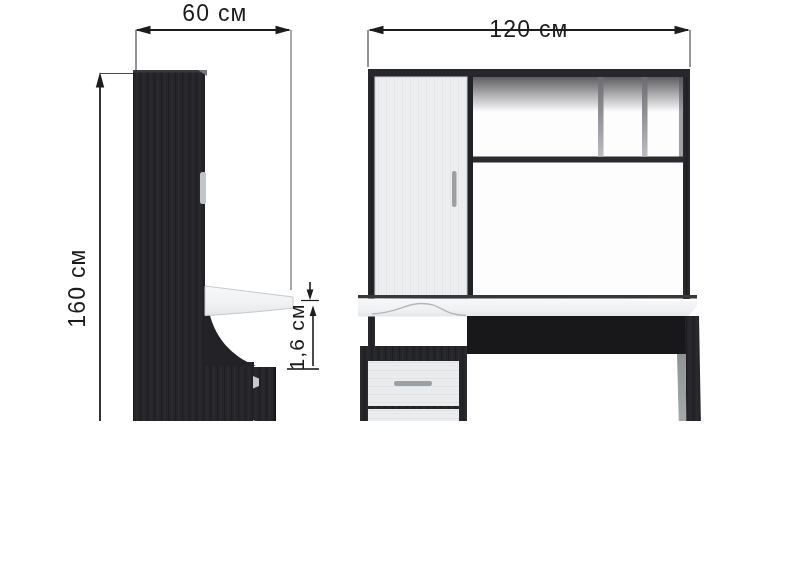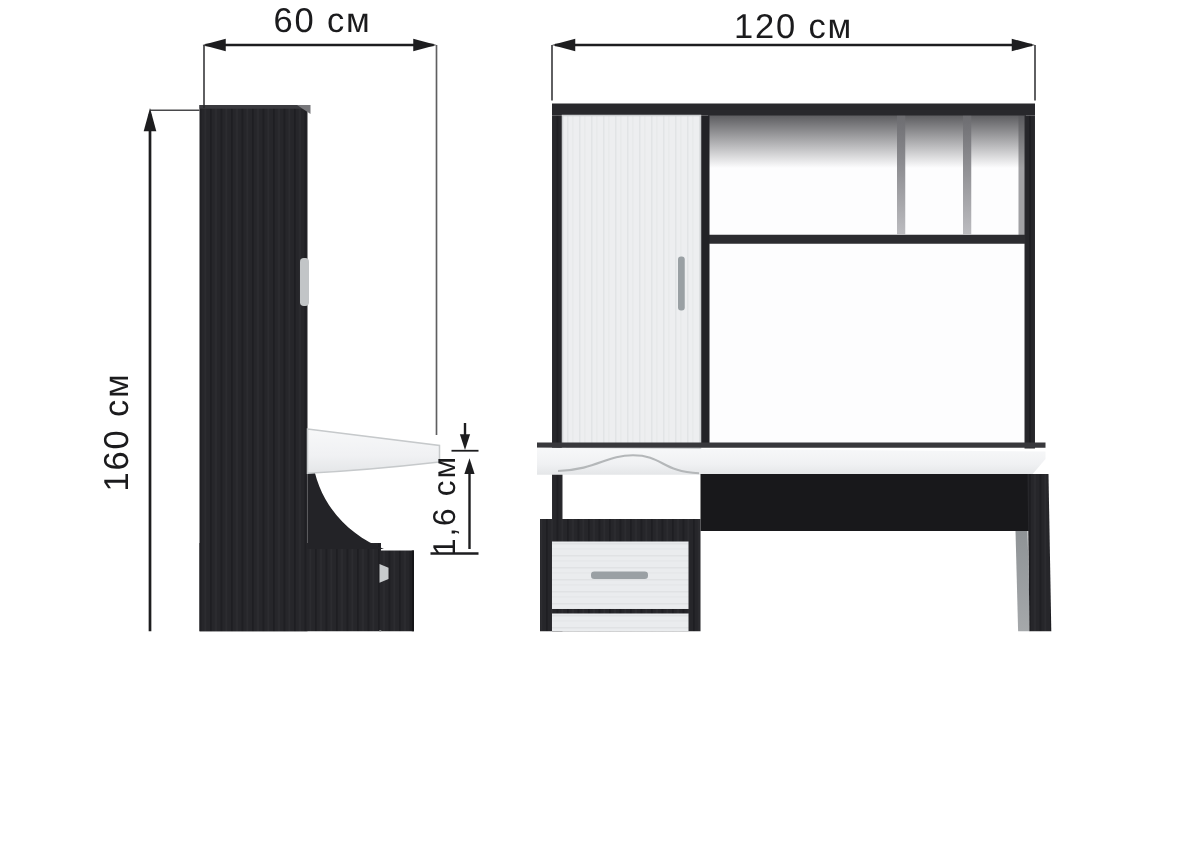--- a/index.html
+++ b/index.html
@@ -155,17 +155,17 @@
         <path d="M310,300 L306.6,289.5 L313.4,289.5 Z" fill="#1d1d1f"></path>
         <line x1="301" y1="300.5" x2="319" y2="300.5" stroke="#1d1d1f" stroke-width="1.2"></line>
         <path d="M313,305.5 L309.6,316 L316.4,316 Z" fill="#1d1d1f"></path>
         <line x1="313" y1="314" x2="313" y2="366" stroke="#1d1d1f" stroke-width="1.6"></line>
         <line x1="287" y1="369" x2="319" y2="369" stroke="#1d1d1f" stroke-width="1.6"></line>
       </g>
     </g>
   </svg>
 
   <div class="dim-label" style="left:150px;top:0px;">60 см</div>
-  <div class="dim-label" style="left:464px;top:4px;">120 см</div>
+  <div class="dim-label" style="left:464px;top:16px;">120 см</div>
   <div class="dim-label rot" style="left:12px;top:275px;">160 см</div>
   <div class="dim-label rot small" style="left:232px;top:324px;">1,6 см</div>
 
 </div>
 
 </body></html>

